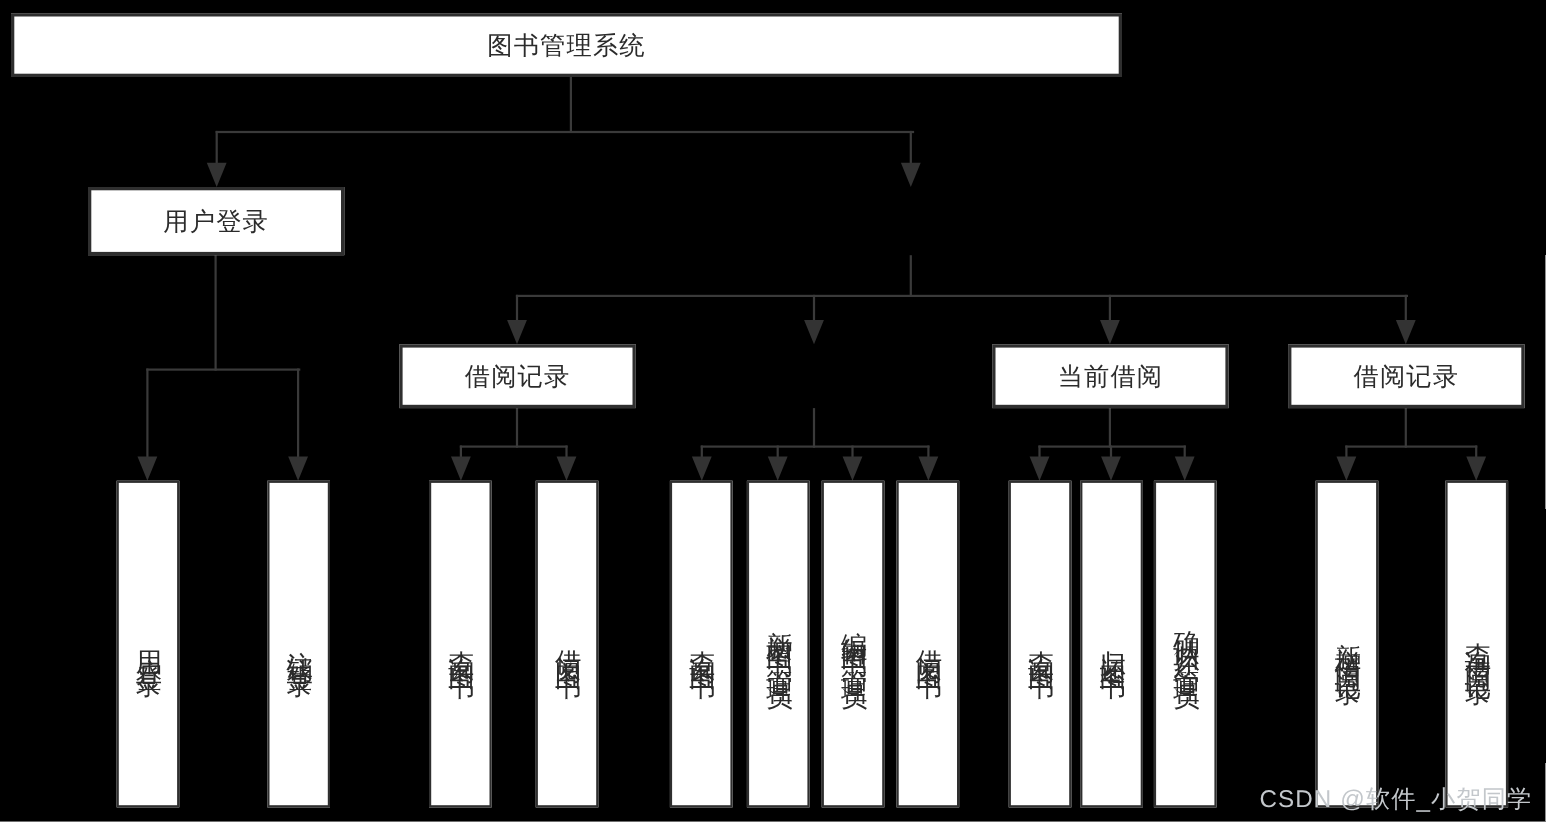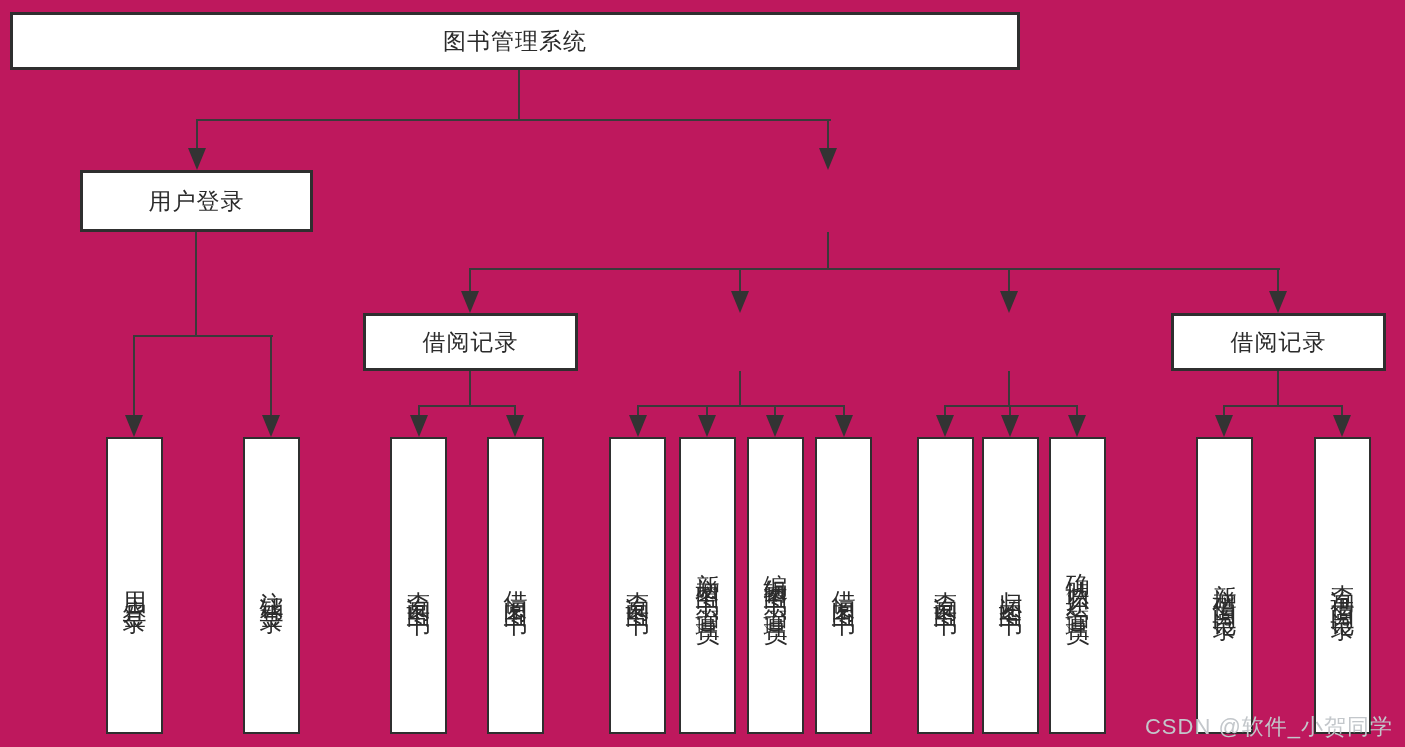--- a/index.html
+++ b/index.html
@@ -1,18 +1,18 @@
 <!DOCTYPE html>
 <html><head>
 <meta charset="utf-8">
 <style>
   * { box-sizing: border-box; margin: 0; padding: 0; }
   html, body { background: #ffffff; }
   body { font-family: "Liberation Sans", "DejaVu Sans", sans-serif; }
-  .canvas { position: relative; width: 1405px; height: 747px; background: #be185d; overflow: hidden; padding-left: 24px; }
+  .canvas { position: relative; width: 1405px; height: 747px; background: #000000; overflow: hidden; padding-left: 24px; }
 
   .hbox {
     position: absolute; background: #ffffff; border: 3px solid #2f2f2f;
     display: flex; align-items: center; justify-content: center;
     font-size: 23px; color: #2b2b2b; letter-spacing: 1px; z-index: 3;
   }
   .vbox {
     position: absolute; top: 437px; width: 57px; height: 297px;
     background: #ffffff; border: 2px solid #2f2f2f;
     display: flex; align-items: center; justify-content: center; z-index: 3;
@@ -100,20 +100,23 @@
     <span>图书管理系统</span>
   </div>
 
   <div class="hbox" style="left:80px;top:170px;width:233px;height:62px">
     <span>用户登录</span>
   </div>
 
   <div class="hbox" style="left:363px;top:313px;width:215px;height:58px">
     <span>借阅记录</span>
   </div>
+  <div class="hbox" style="left:902px;top:313px;width:215px;height:58px">
+    <span>当前借阅</span>
+  </div>
   <div class="hbox" style="left:1171px;top:313px;width:215px;height:58px">
     <span>借阅记录</span>
   </div>
 
   <div class="vbox" style="left:106px">
     <span class="vt">用户登录</span>
   </div>
   <div class="vbox" style="left:243px">
     <span class="vt">注销登录</span>
   </div>

